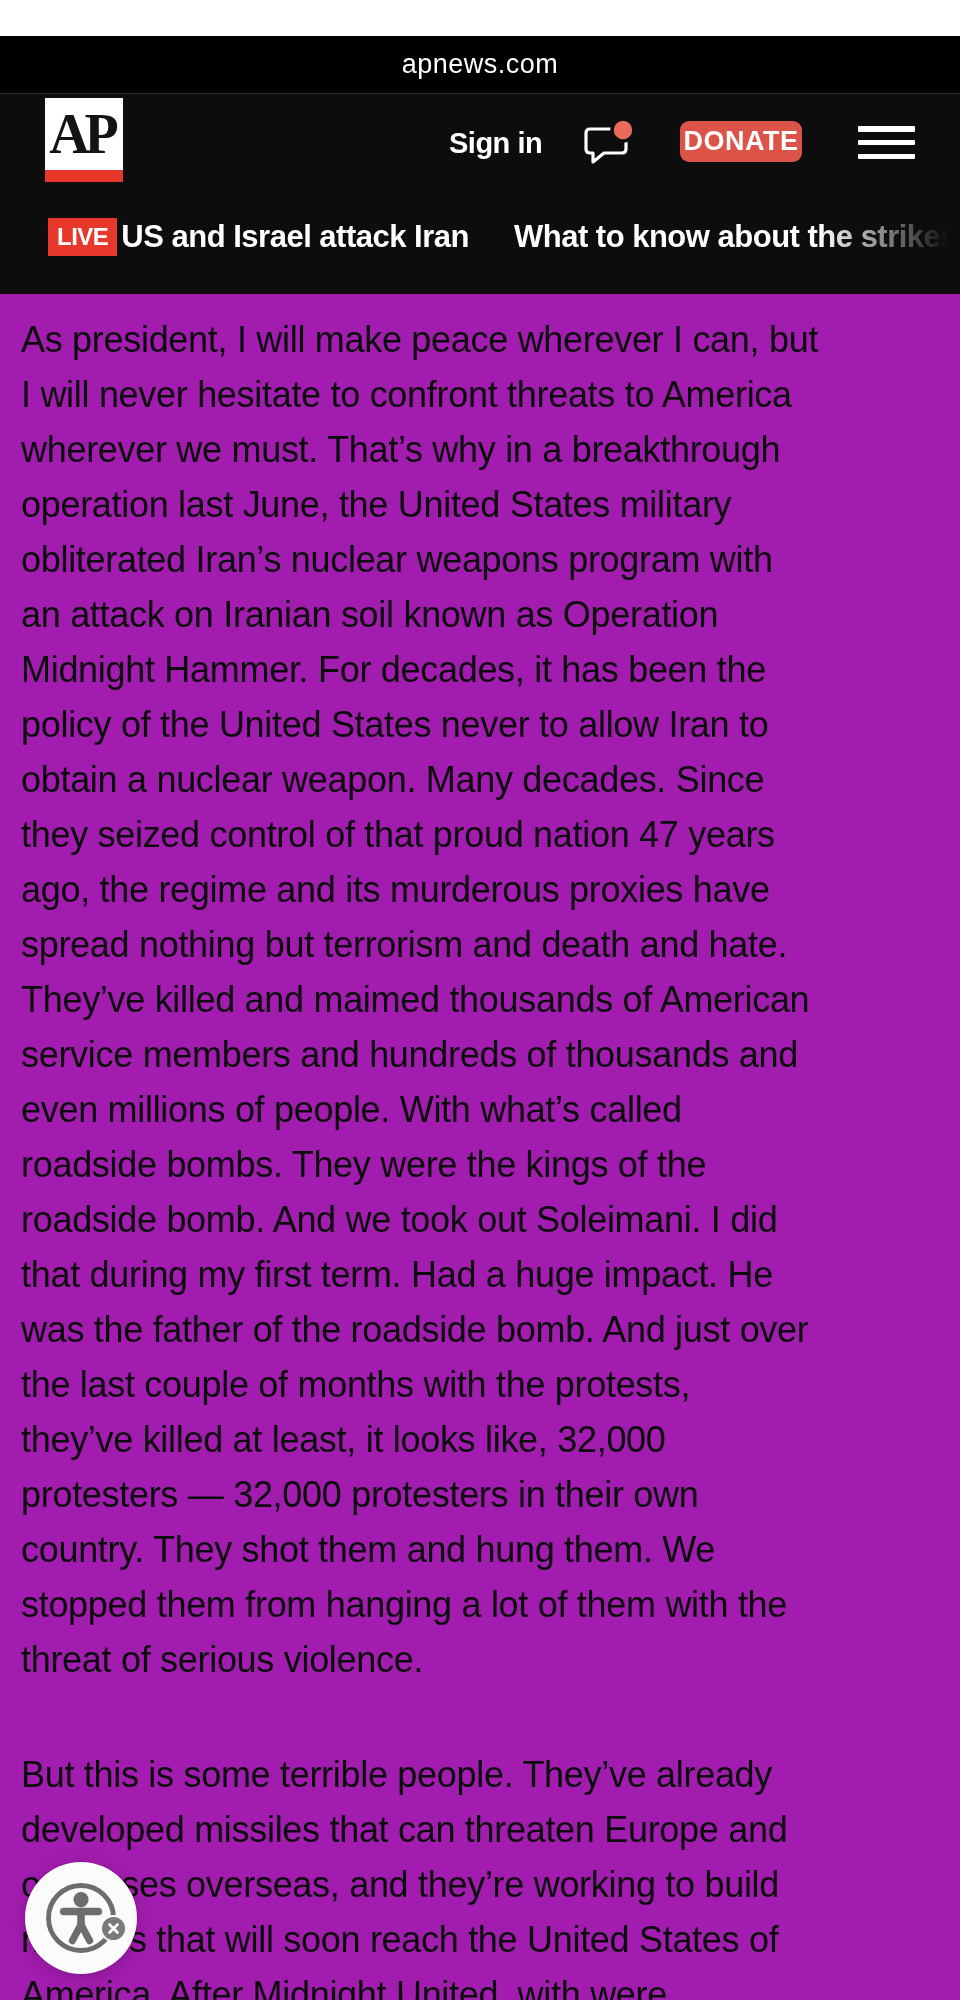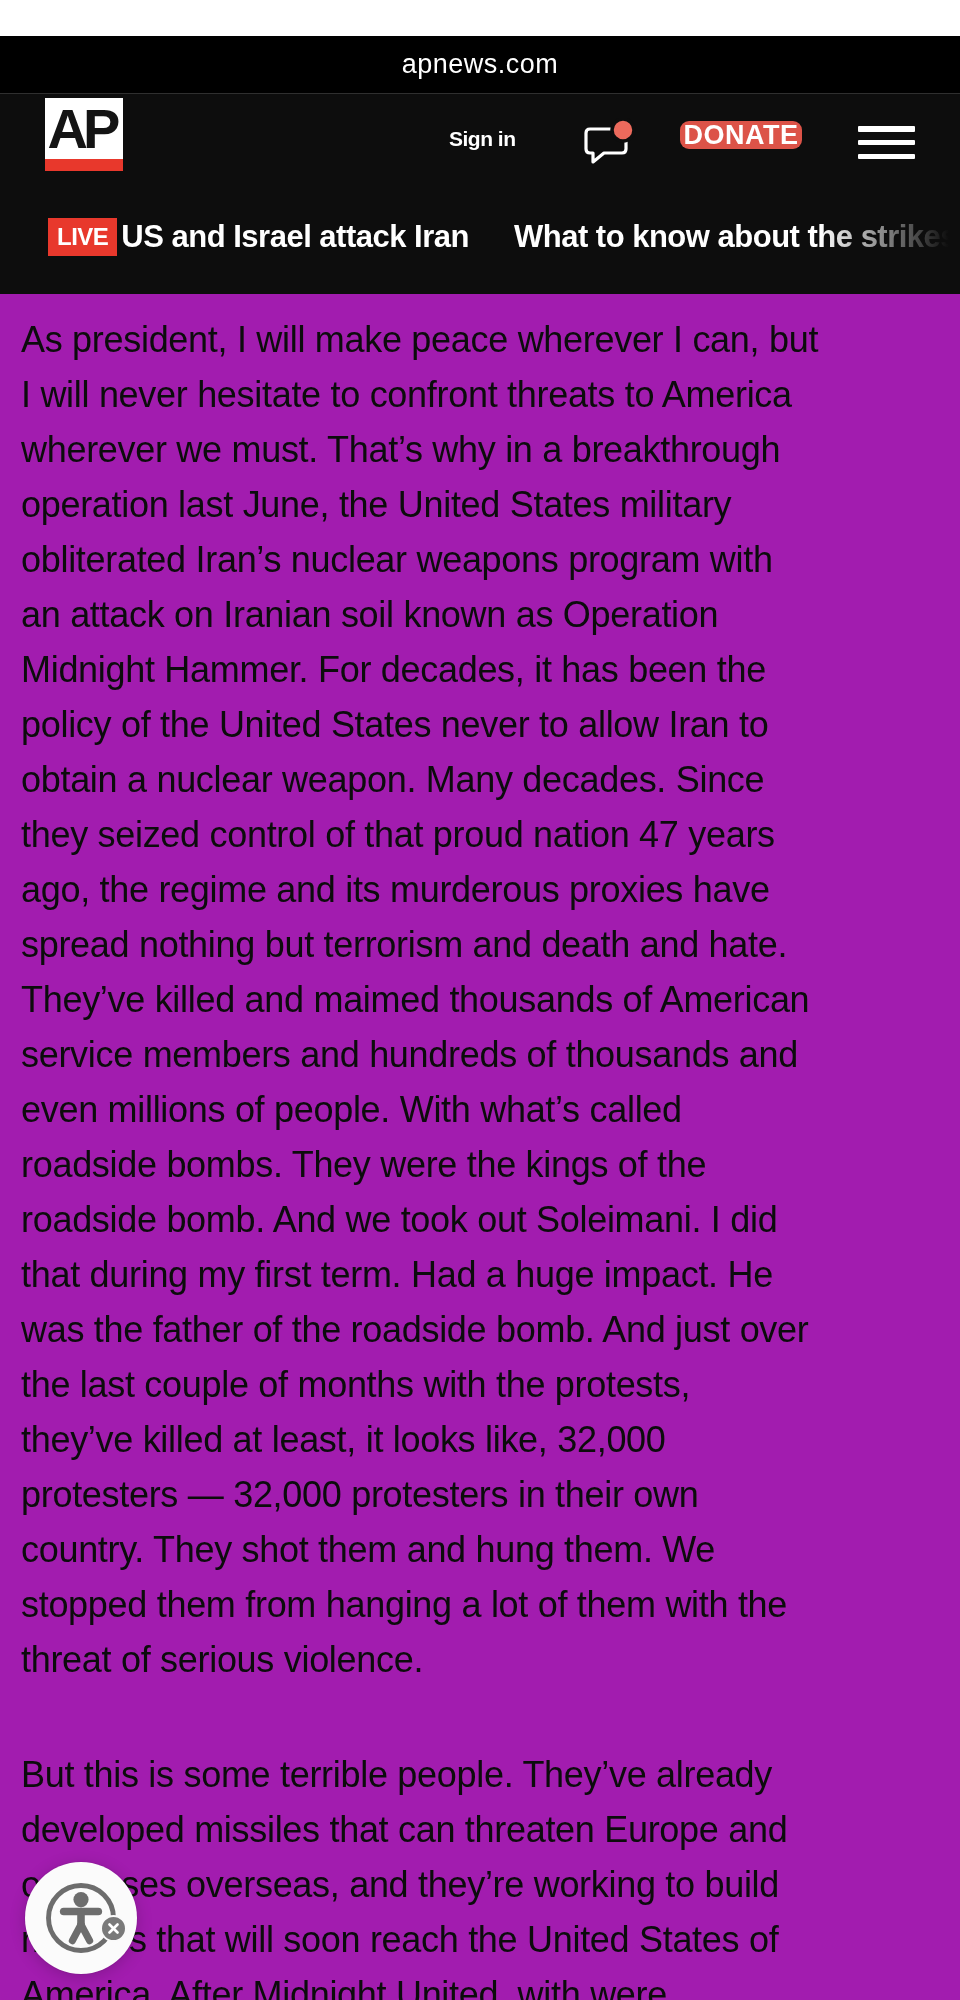--- a/index.html
+++ b/index.html
@@ -15,26 +15,26 @@
   body{font-family:"Liberation Sans","DejaVu Sans",sans-serif;}
   .page{position:relative;width:960px;height:2000px;background:#fff;overflow:hidden;}
 
   
   .statusbar{height:57px;background:var(--statusbar-bg);display:flex;align-items:center;justify-content:center;margin-top:36px;}
   .statusbar .url{color:#fff;font-size:27px;letter-spacing:.5px;}
 
   
   .header{position:relative;height:201px;background:var(--header-bg);border-top:1px solid #2f2f2f;}
   .logo{position:absolute;left:45px;top:4px;width:78px;display:block;cursor:pointer;background:none;border:none;}
-  .logo-box{height:61px;background:#fff;display:flex;align-items:center;justify-content:center;}
+  .logo-box{height:72px;background:#fff;display:flex;align-items:center;justify-content:center;font-family:Liberation Serif, serif;}
   .logo-letters{font-weight:bold;font-size:56px;letter-spacing:-5px;color:#141414;padding-right:5px;}
   .logo-strip{height:12px;background:var(--accent-red);}
-  .signin{position:absolute;left:449px;top:33px;color:#fff;font-size:21px;font-weight:bold;letter-spacing:-.5px;background:none;border:none;cursor:pointer;}
+  .signin{position:absolute;left:449px;top:33px;color:#fff;font-size:29px;font-weight:bold;letter-spacing:-.5px;background:none;border:none;cursor:pointer;}
   .chat-btn{position:absolute;left:582px;top:24px;width:54px;height:48px;background:none;border:none;cursor:pointer;}
-  .donate-btn{position:absolute;left:680px;top:27px;width:122px;height:28px;background:var(--donate-red);color:#fff;border:none;border-radius:9px;font-size:27px;font-weight:bold;letter-spacing:.5px;display:flex;align-items:center;justify-content:center;cursor:pointer;}
+  .donate-btn{position:absolute;left:680px;top:27px;width:122px;height:41px;background:var(--donate-red);color:#fff;border:none;border-radius:9px;font-size:27px;font-weight:bold;letter-spacing:.5px;display:flex;align-items:center;justify-content:center;cursor:pointer;}
   .menu-btn{position:absolute;left:858px;top:32px;width:57px;height:33px;background:none;border:none;display:flex;flex-direction:column;justify-content:space-between;cursor:pointer;}
   .menu-btn .bar{height:5.5px;background:#fff;border-radius:1px;}
 
   
   .ticker{position:absolute;left:48px;right:0;top:120px;height:46px;display:flex;align-items:center;white-space:nowrap;overflow:hidden;}
   .live-badge{background:var(--accent-red);color:#fff;font-weight:bold;font-size:24px;letter-spacing:-.5px;height:38px;padding:16px 9px;display:flex;align-items:center;flex:0 0 auto;}
   .ticker-item{color:#fff;font-weight:bold;font-size:31px;letter-spacing:-.5px;text-decoration:none;cursor:pointer;}
   .ticker-item.first{margin-left:4px;}
   .ticker-item.second{margin-left:45px;}
   .ticker-fade{position:absolute;right:0;top:0;bottom:0;width:140px;background:linear-gradient(to right,rgba(13,13,13,0),#0d0d0d 92%);pointer-events:none;}

